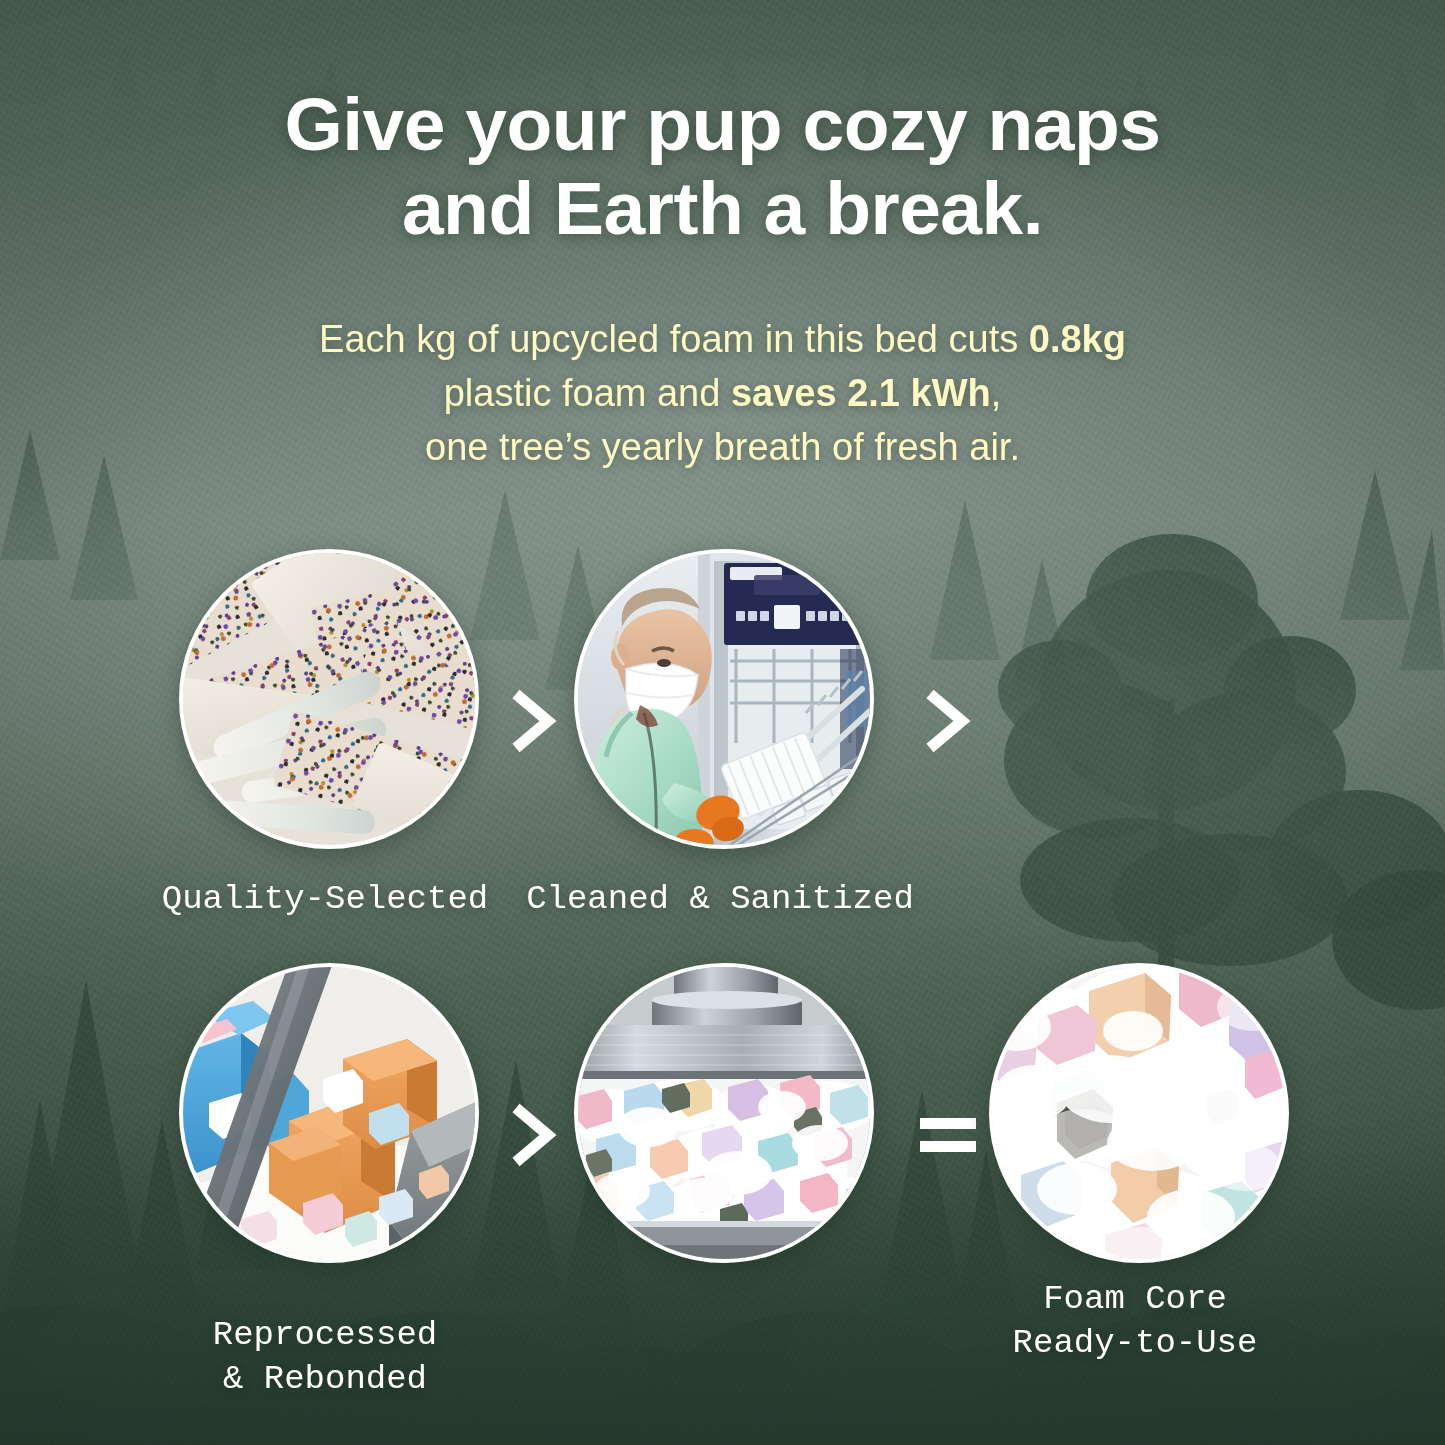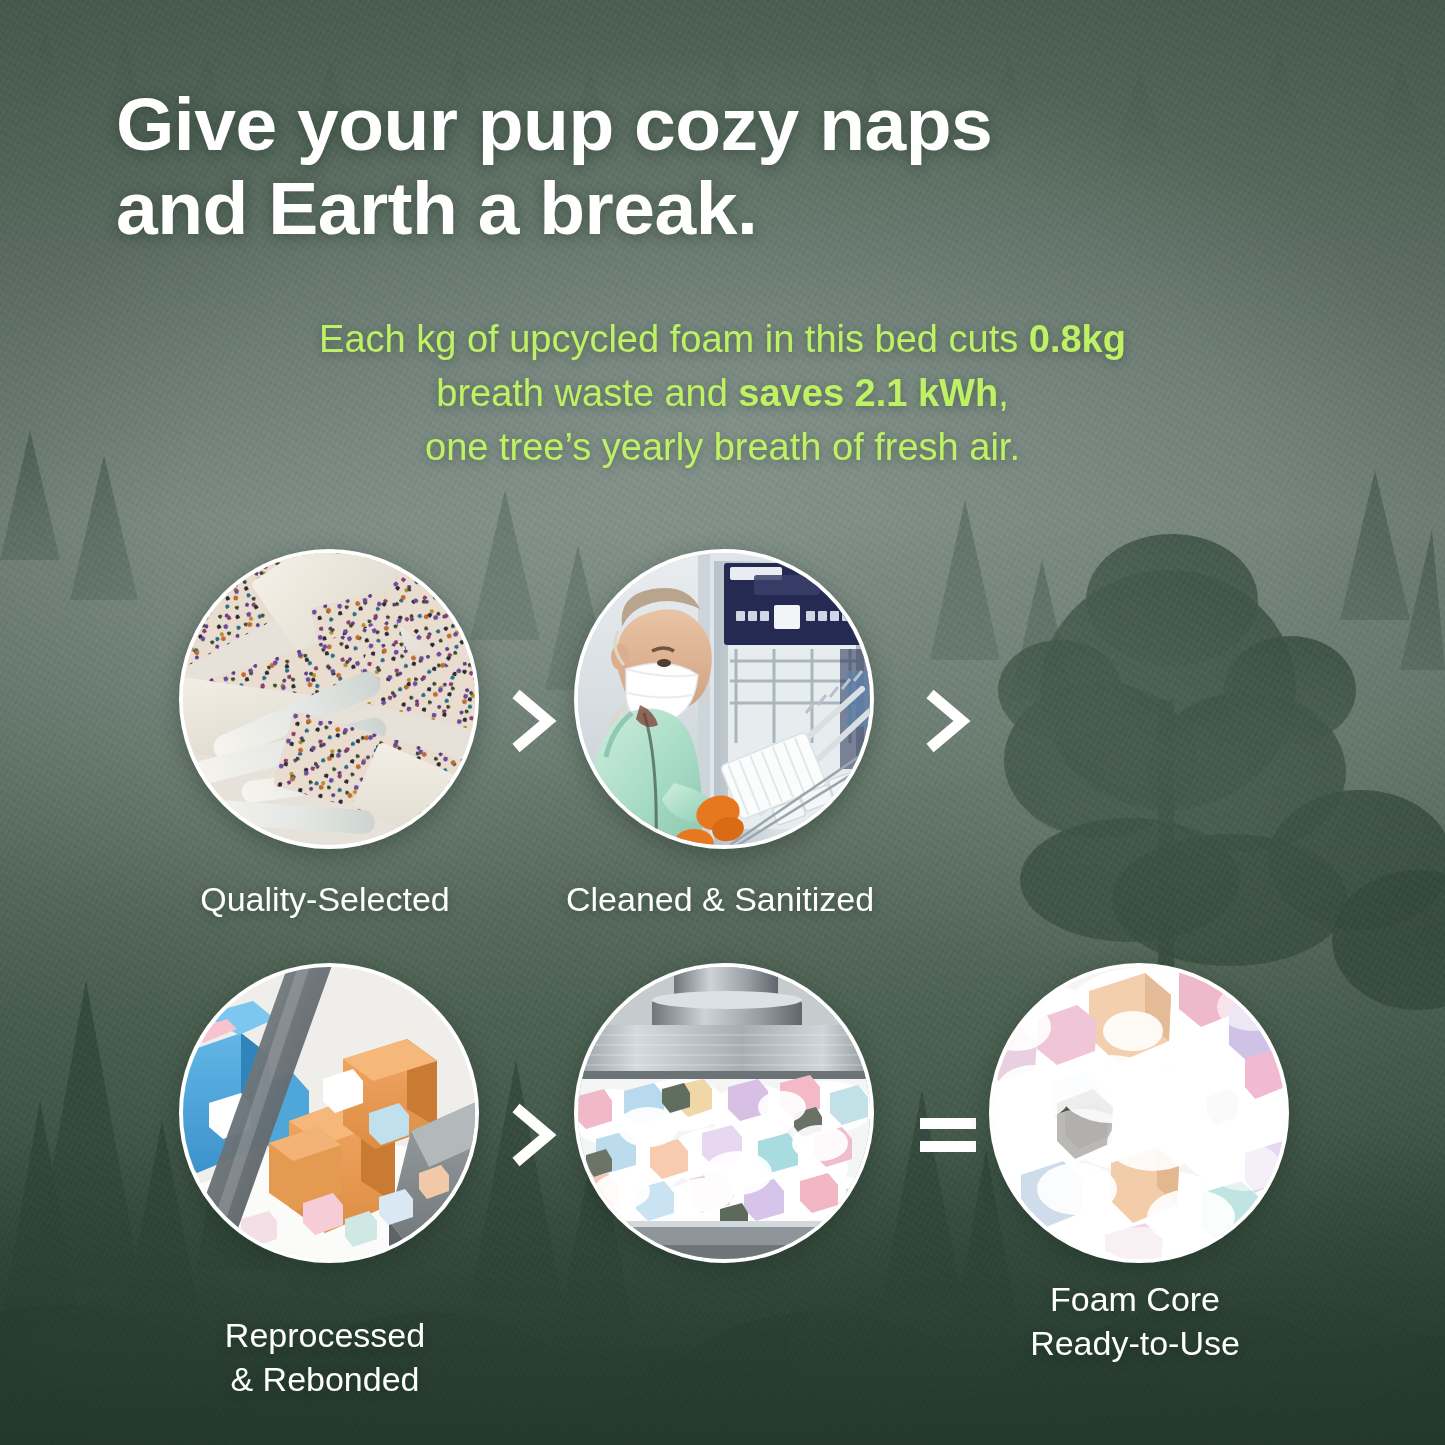--- a/index.html
+++ b/index.html
@@ -47,40 +47,40 @@
       radial-gradient(ellipse 85% 75% at 50% 42%, rgba(0,0,0,0) 45%, rgba(24,40,30,.22) 100%);
   }
   .darkfloor{
     position:absolute;left:0;right:0;bottom:0;height:300px;
     background:linear-gradient(180deg, rgba(40,62,48,0) 0%, rgba(40,62,48,.45) 60%, rgba(36,56,44,.60) 100%);
   }
 
   
   .headline{
     position:absolute;left:0;right:0;top:82px;
-    color:#fff;
+    text-align:center;color:#fff;
     font-size:75px;line-height:1.12;font-weight:700;
     letter-spacing:-.5px;
     text-shadow:0 2px 14px rgba(25,45,33,.45);
     padding:0 116px;box-sizing:border-box;
   }
   .headline .l{display:block;}
 
   .sub{
     position:absolute;left:0;right:0;top:313px;
-    text-align:center;color:#bef264;
+    text-align:center;color:#fef9c3;
     font-size:38px;line-height:1.42;font-weight:400;
     text-shadow:0 2px 10px rgba(25,45,33,.40);
     padding:0 150px;box-sizing:border-box;
   }
   .sub .l{display:block;}
   .sub b{font-weight:700;}
 
   
-  .steps{position:absolute;left:0;top:0;width:1386px;height:1445px;}
+  .steps{position:absolute;left:0;top:0;width:1386px;height:1445px;font-family:Liberation Mono, monospace;}
   .circle{
     position:absolute;width:292px;height:292px;border-radius:50%;
     border:4px solid #ffffff;
     box-shadow:0 6px 22px rgba(20,38,28,.35);
     overflow:hidden;background:#cfd6d2;
   }
   .circle .inner{position:absolute;inset:0;}
 
   .caption{
     position:absolute;color:#fff;text-align:center;
@@ -233,21 +233,21 @@
   <div class="darkfloor"></div>
   <div class="vignette"></div>
 
   <div class="headline">
     <span class="l">Give your pup cozy naps</span>
     <span class="l">and Earth a break.</span>
   </div>
 
   <div class="sub">
     <span class="l"><span>Each kg of upcycled foam in this bed cuts </span><b>0.8kg</b></span>
-    <span class="l"><span>breath waste and </span><b>saves 2.1 kWh</b><span>,</span></span>
+    <span class="l"><span>plastic foam and </span><b>saves 2.1 kWh</b><span>,</span></span>
     <span class="l">one tree’s yearly breath of fresh air.</span>
   </div>
 
   <div class="steps">
 
     <div class="circle ph1" style="left:179px;top:549px;">
       <div class="inner">
         <div class="slab speck" style="left:-30px;top:-14px;width:250px;height:74px;transform:rotate(-28deg);"></div>
         <div class="slab plain" style="left:88px;top:-22px;width:150px;height:120px;transform:rotate(-34deg);"></div>
         <div class="slab speck" style="left:132px;top:28px;width:230px;height:70px;transform:rotate(-13deg);"></div>

